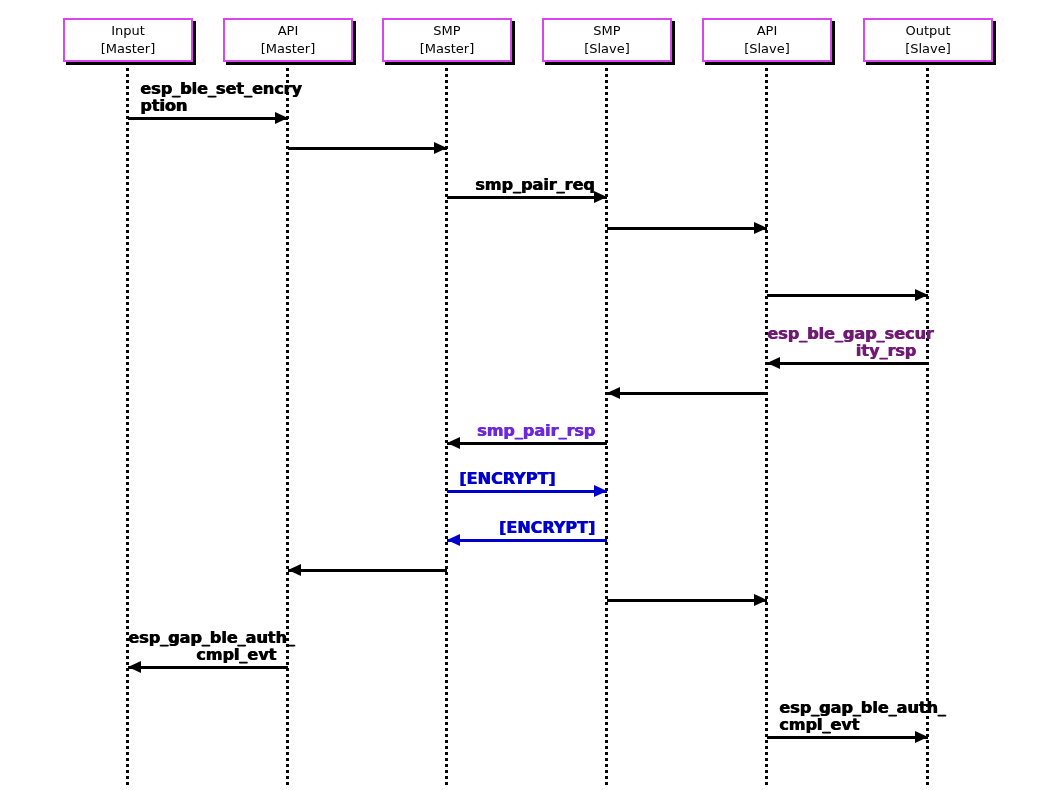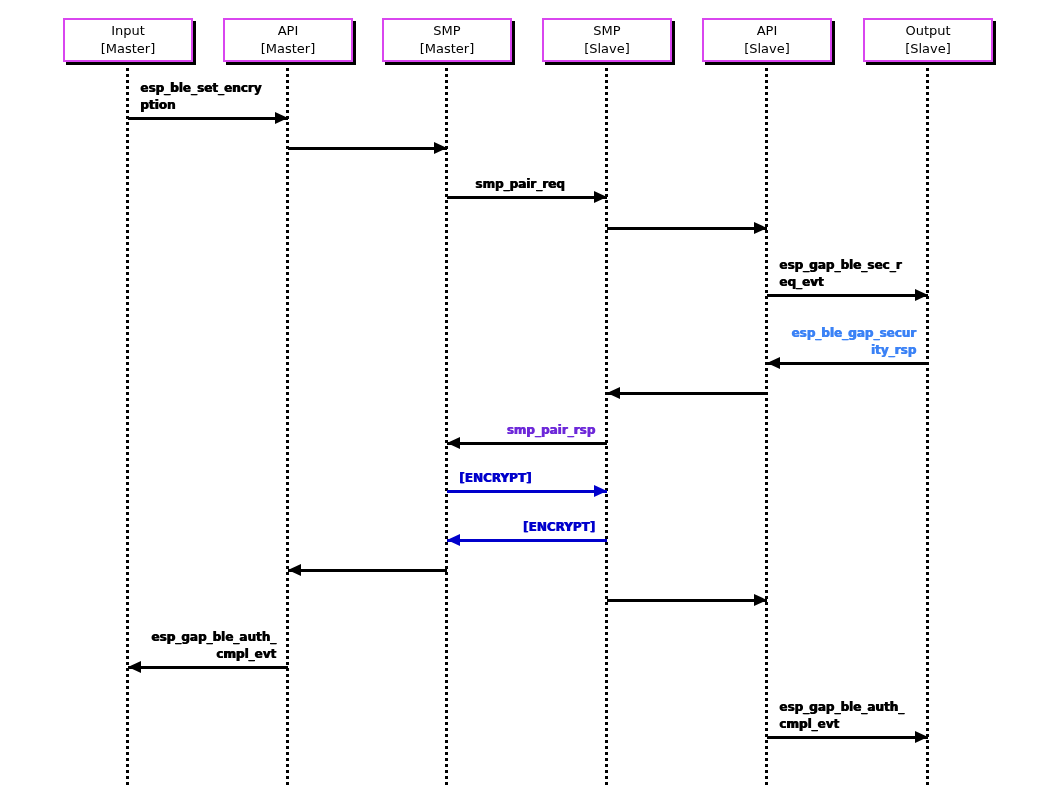--- a/index.html
+++ b/index.html
@@ -42,21 +42,21 @@
   .arrowhead {
     position: absolute;
     width: 0;
     height: 0;
     border-top: 6px solid transparent;
     border-bottom: 6px solid transparent;
     z-index: 2;
   }
   .msg-label {
     position: absolute;
-    font-size: 12px;
+    font-size: 16px;
     font-weight: bold;
     line-height: 17px;
     white-space: pre;
     text-shadow: 0.8px 0 0 currentColor;
     z-index: 2;
   }
   .msg-label div { line-height: 17px; }
 </style>
 </head>
 <body>
@@ -97,24 +97,23 @@
     <div class="msg-label" style="color: rgb(0, 0, 0); top: 80px; left: 140px; text-align: left;"><div>esp_ble_set_encry</div><div>ption</div></div>
     <div class="msg-line" style="left: 288px; top: 147px; width: 159px; background: rgb(0, 0, 0);"></div>
     <div class="arrowhead" style="top: 142px; left: 434px; border-left: 13px solid rgb(0, 0, 0);"></div>
     <div class="msg-line" style="left: 447px; top: 196px; width: 160px; background: rgb(0, 0, 0);"></div>
     <div class="arrowhead" style="top: 191px; left: 594px; border-left: 13px solid rgb(0, 0, 0);"></div>
     <div class="msg-label" style="color: rgb(0, 0, 0); top: 176px; left: 459px; text-align: left; margin-left: 16px;"><div>smp_pair_req</div></div>
     <div class="msg-line" style="left: 607px; top: 227px; width: 160px; background: rgb(0, 0, 0);"></div>
     <div class="arrowhead" style="top: 222px; left: 754px; border-left: 13px solid rgb(0, 0, 0);"></div>
     <div class="msg-line" style="left: 767px; top: 294px; width: 161px; background: rgb(0, 0, 0);"></div>
     <div class="arrowhead" style="top: 289px; left: 915px; border-left: 13px solid rgb(0, 0, 0);"></div>
-    <div class="msg-label" style="color: rgb(0, 0, 0); top: 257px; left: 779px; text-align: left;"><div>esp_gap_ble_sec_r</div><div>eq_evt</div></div>
     <div class="msg-line" style="left: 767px; top: 362px; width: 161px; background: rgb(0, 0, 0);"></div>
     <div class="arrowhead" style="top: 357px; left: 767px; border-right: 13px solid rgb(0, 0, 0);"></div>
-    <div class="msg-label" style="color: #3b82f6; top: 325px; left: 767px; width: 149px; text-align: right;"><div>esp_ble_gap_secur</div><div>ity_rsp</div></div>
+    <div class="msg-label" style="color: #701a75; top: 325px; left: 767px; width: 149px; text-align: right;"><div>esp_ble_gap_secur</div><div>ity_rsp</div></div>
     <div class="msg-line" style="left: 607px; top: 392px; width: 160px; background: rgb(0, 0, 0);"></div>
     <div class="arrowhead" style="top: 387px; left: 607px; border-right: 13px solid rgb(0, 0, 0);"></div>
     <div class="msg-line" style="left: 447px; top: 442px; width: 160px; background: rgb(0, 0, 0);"></div>
     <div class="arrowhead" style="top: 437px; left: 447px; border-right: 13px solid rgb(0, 0, 0);"></div>
     <div class="msg-label" style="color: #6d28d9; top: 422px; left: 447px; width: 148px; text-align: right;"><div>smp_pair_rsp</div></div>
     <div class="msg-line" style="left: 447px; top: 490px; width: 160px; background: rgb(0, 0, 204);"></div>
     <div class="arrowhead" style="top: 485px; left: 594px; border-left: 13px solid rgb(0, 0, 204);"></div>
     <div class="msg-label" style="color: rgb(0, 0, 204); top: 470px; left: 459px; text-align: left;"><div>[ENCRYPT]</div></div>
     <div class="msg-line" style="left: 447px; top: 539px; width: 160px; background: rgb(0, 0, 204);"></div>
     <div class="arrowhead" style="top: 534px; left: 447px; border-right: 13px solid rgb(0, 0, 204);"></div>

